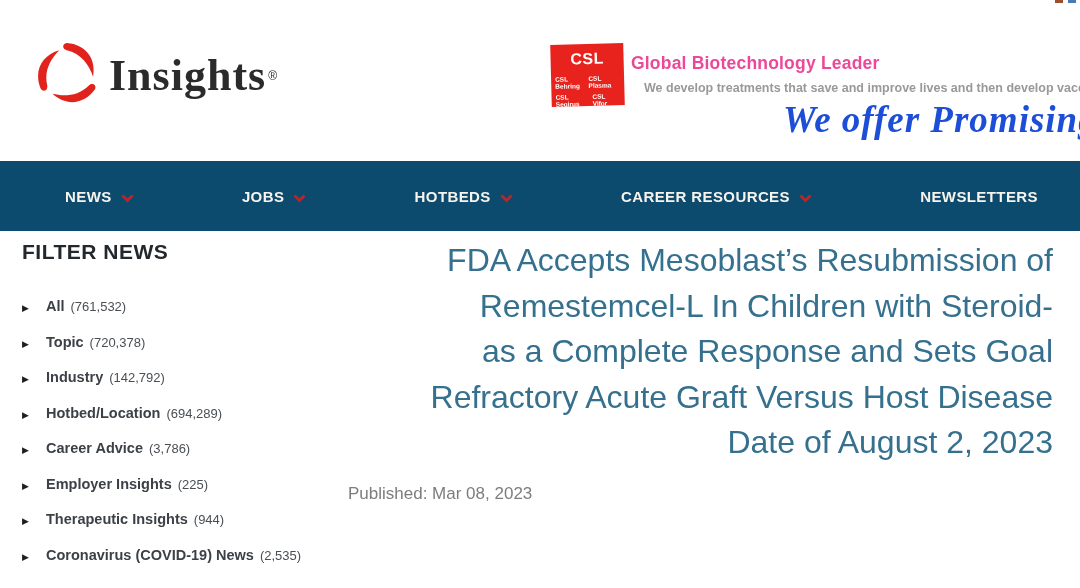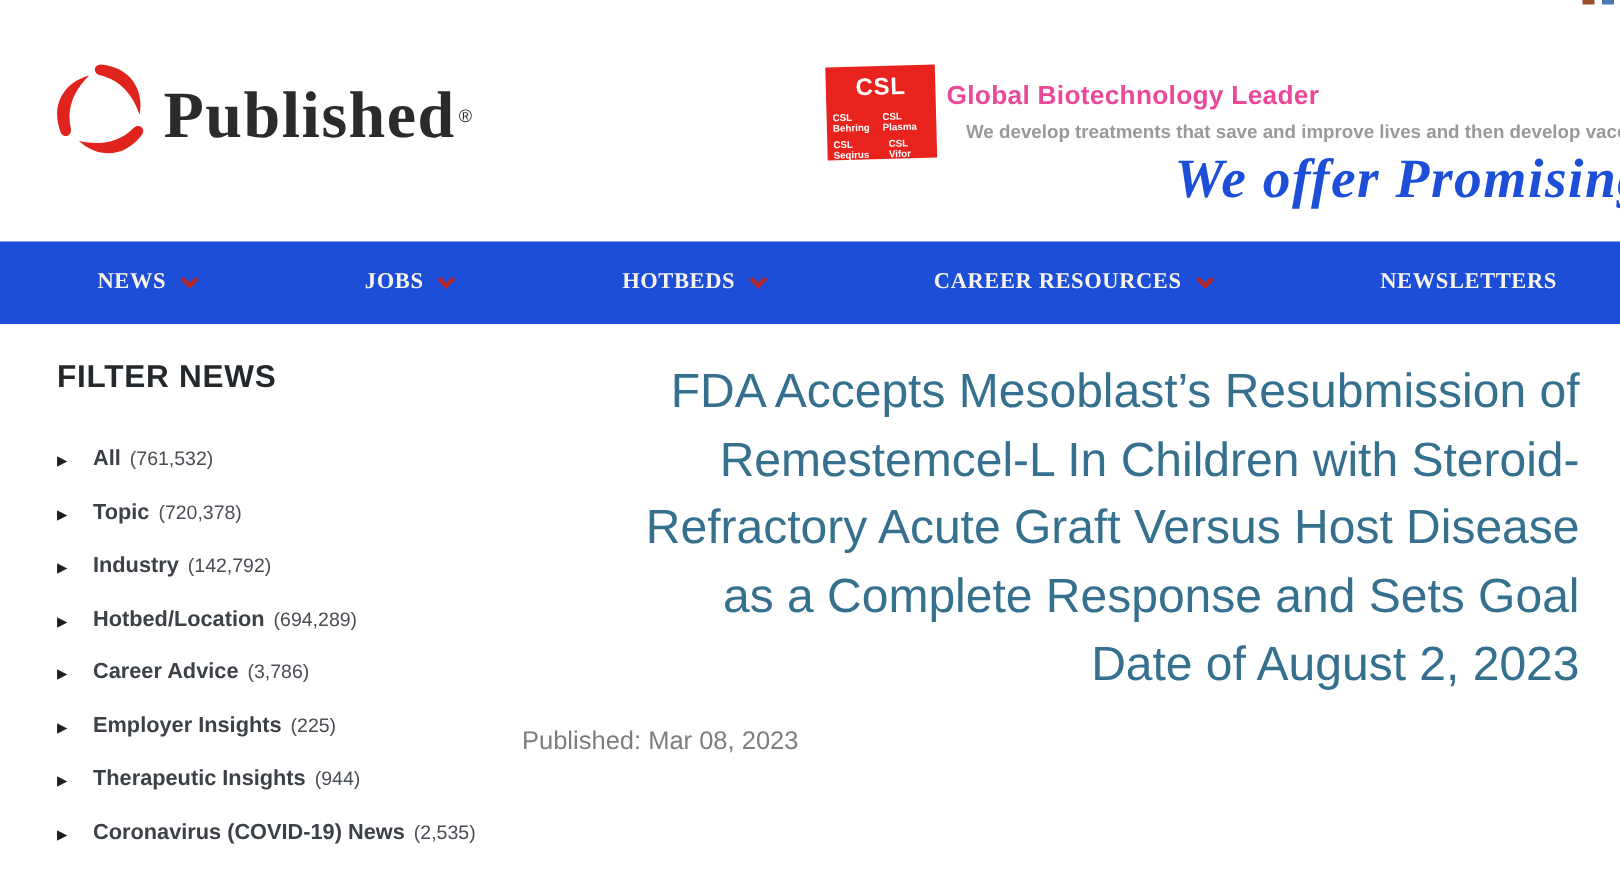--- a/index.html
+++ b/index.html
@@ -39,33 +39,33 @@
   .ad-sub { position:absolute; left:93px; top:39px; color:#999999; font-weight:600; font-size:12.5px; white-space:nowrap; }
   .ad-tagline { position:absolute; left:232px; top:56px; white-space:nowrap; }
   .tag-script {
     font-family:"Liberation Serif", serif; font-style:italic; font-weight:700;
     color:#1d4ed8; font-size:37px; letter-spacing:1px;
   }
   .tag-bold { font-weight:700; color:#8d8d8d; font-size:27px; letter-spacing:1px; margin-left:-3px; }
 
   
   .nav {
-    position:absolute; left:0; top:161px; width:1080px; height:55px;
-    background:#1d4ed8; display:flex; align-items:center;
-    padding:0 42px 0 65px; justify-content:space-between;font-family:Liberation Serif, serif;
+    position:absolute; left:0; top:161px; width:1080px; height:70px;
+    background:#0c4a6e; display:flex; align-items:center;
+    padding:0 42px 0 65px; justify-content:space-between;
   }
   .nav-item {
     display:flex; align-items:center; gap:9px; cursor:pointer;
     color:#f7f4ee; font-weight:700; font-size:15px; letter-spacing:.4px;
     text-decoration:none; white-space:nowrap;
   }
   .chev { display:inline-block; margin-top:2px; }
 
   
-  .sidebar { position:absolute; left:38px; top:240px; width:300px; }
+  .sidebar { position:absolute; left:22px; top:240px; width:300px; }
   .sidebar-title { font-size:21px; font-weight:700; color:#23282d; letter-spacing:.5px; }
   .filter-list { list-style:none; margin-top:34px; }
   .filter-item {
     display:flex; align-items:baseline; margin-bottom:19.5px;
     font-size:14.5px; color:#3c4147; cursor:pointer;
   }
   .filter-bullet { font-size:9px; color:#1e1e1e; width:24px; flex:0 0 24px; }
   .filter-label { font-weight:600; }
   .filter-item.first .filter-label { font-weight:700; }
   .filter-count { font-size:13px; font-weight:400; color:#4a4f55; margin-left:6px; }
@@ -86,21 +86,21 @@
   <div class="logo">
     <span>
       <svg viewBox="0 0 100 100">
         <g fill="#e0231c">
           <path d="M48 3 C78 5 93 28 88 54 C82 36 70 19 48 14 C41 12 41 4 48 3 Z"></path>
           <path d="M48 3 C78 5 93 28 88 54 C82 36 70 19 48 14 C41 12 41 4 48 3 Z" transform="rotate(122 50 50)"></path>
           <path d="M48 3 C78 5 93 28 88 54 C82 36 70 19 48 14 C41 12 41 4 48 3 Z" transform="rotate(244 50 50)"></path>
         </g>
       </svg>
     </span>
-    <span class="logo-word">Published</span>
+    <span class="logo-word">Insights</span>
     <span class="logo-reg">®</span>
   </div>
 
   <div class="ad">
     <div class="csl-box">
       <div class="csl-title">CSL</div>
       <div class="csl-brands">
         <div class="csl-row">
           <span>CSL Behring</span>
           <span>CSL Plasma</span>
@@ -183,20 +183,20 @@
         <span class="filter-bullet">▶</span>
         <span><span class="filter-label">Coronavirus (COVID-19) News</span><span class="filter-count">(2,535)</span></span>
       </li>
     </ul>
   </aside>
 
   <main class="article">
     <h1 class="article-title">
       <div>FDA Accepts Mesoblast’s Resubmission of</div>
       <div>Remestemcel-L In Children with Steroid-</div>
+      <div>as a Complete Response and Sets Goal</div>
       <div>Refractory Acute Graft Versus Host Disease</div>
-      <div>as a Complete Response and Sets Goal</div>
       <div>Date of August 2, 2023</div>
     </h1>
     <div class="published">Published: Mar 08, 2023</div>
   </main>
 
 </div>
 
 </body></html>

